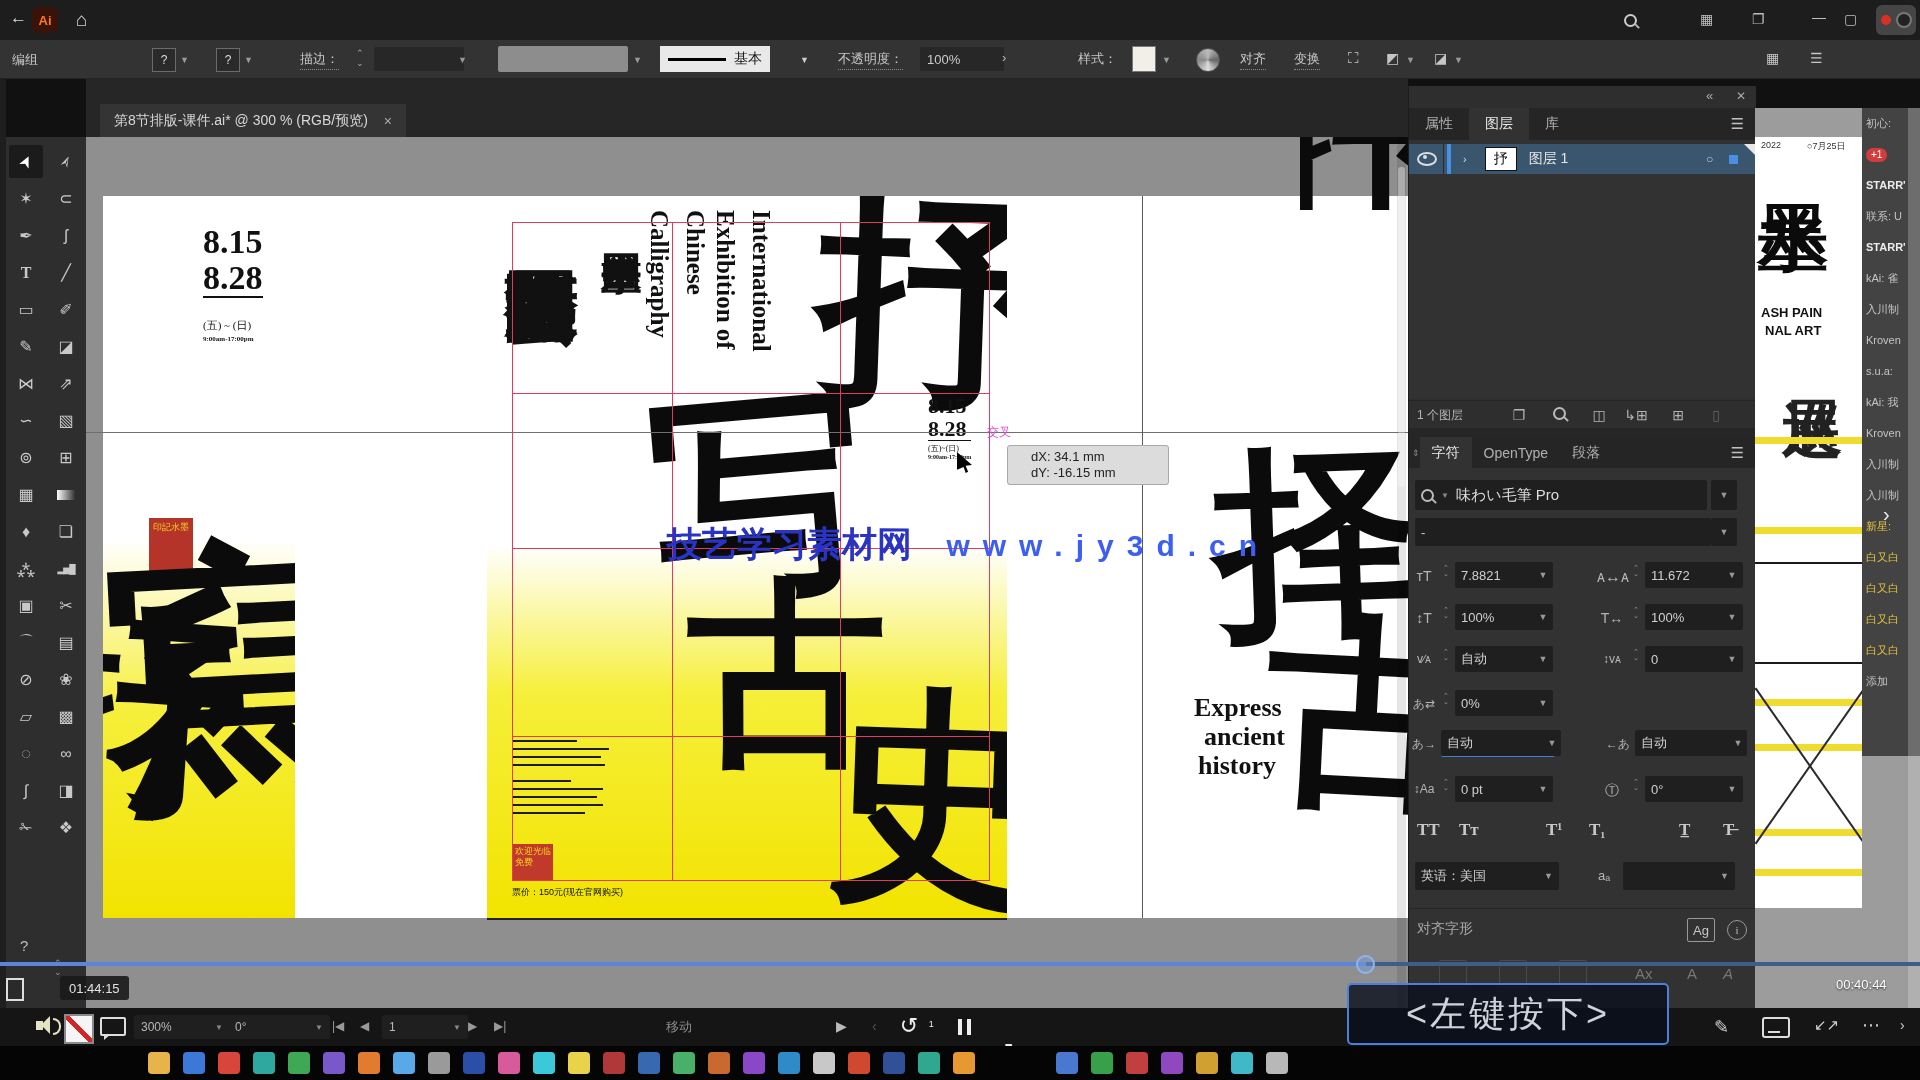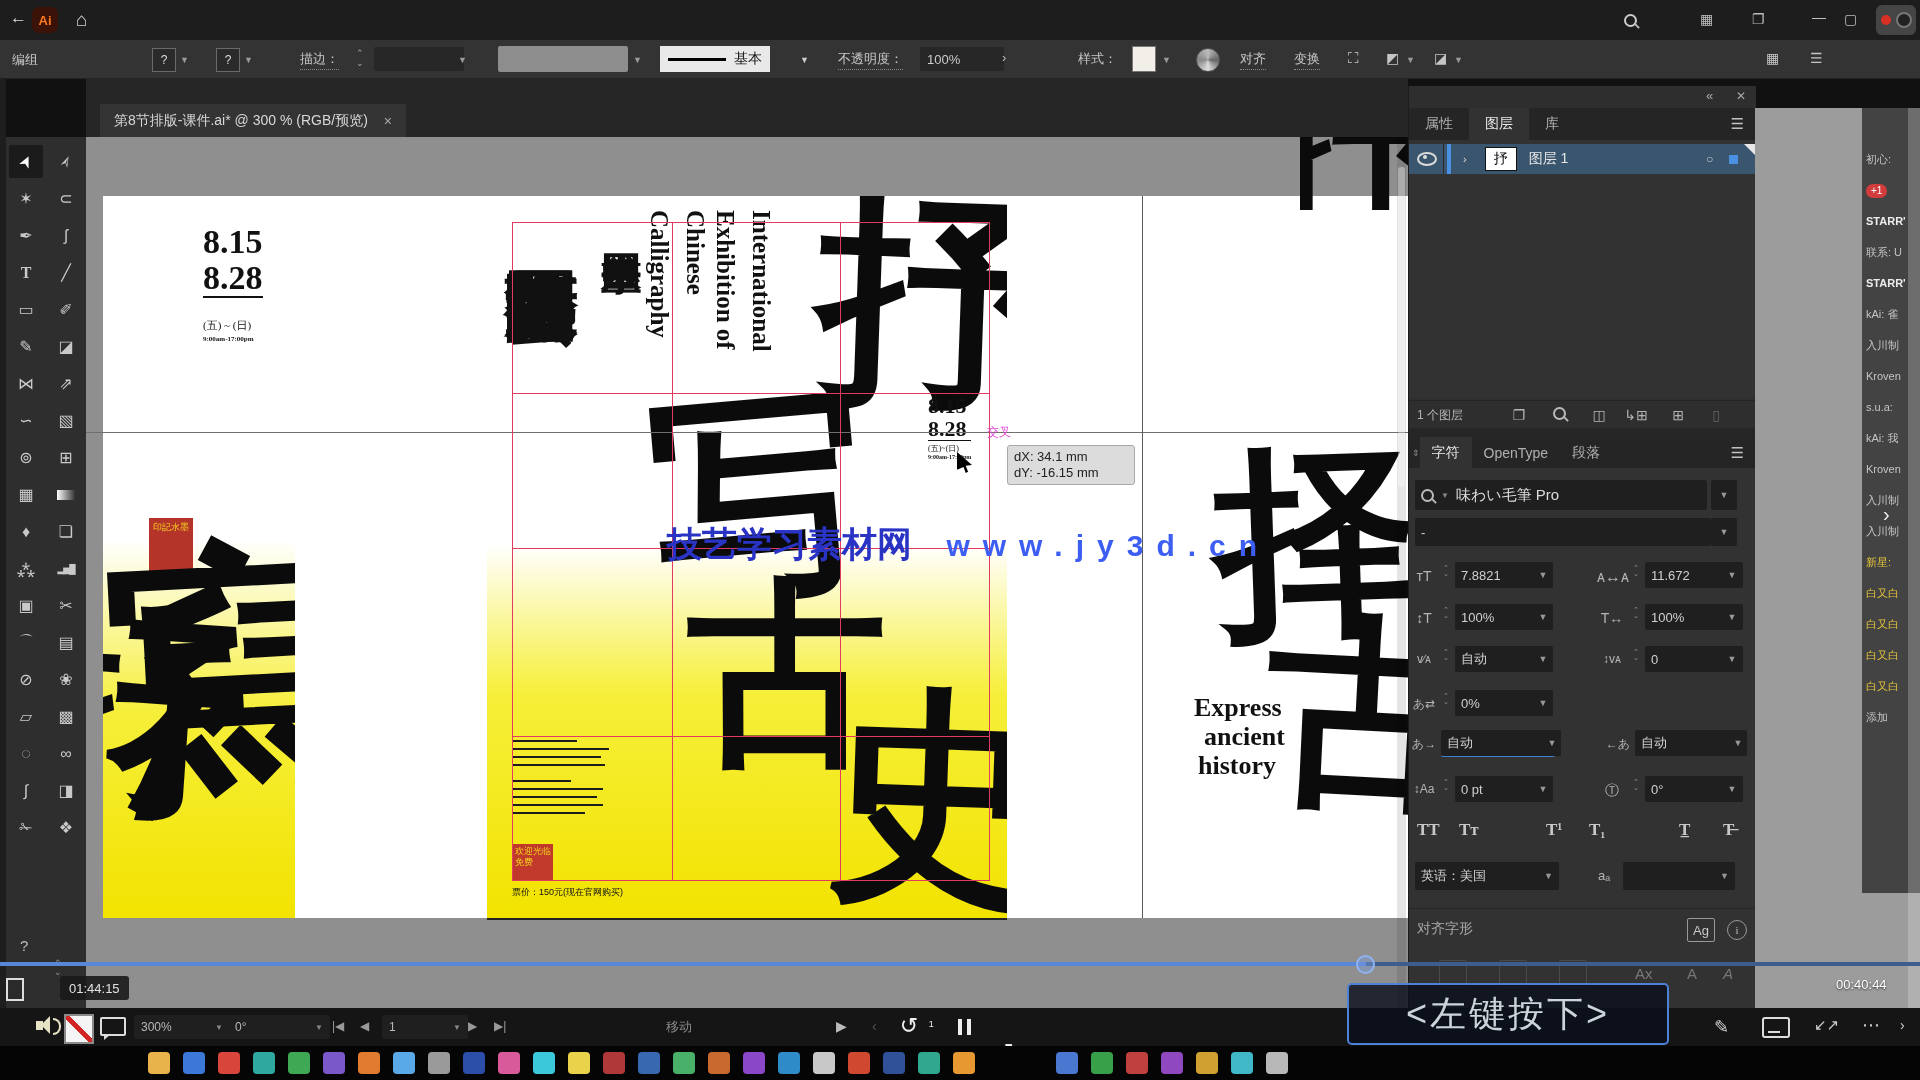--- a/index.html
+++ b/index.html
@@ -51,21 +51,21 @@
   .serif{font-family:"Liberation Serif","DejaVu Serif",serif;}
   .brush{font-family:"DejaVu Serif",serif;font-weight:bold;color:#0b0b0b;}
   .vcjk{writing-mode:vertical-rl;}
   .vlat{writing-mode:vertical-rl;}
   .guide-h{position:absolute;left:0;top:295px;width:1322px;height:1px;background:#6f6f6f;}
   .guide-v{position:absolute;left:1056px;top:59px;width:1px;height:722px;background:#5a5a5a;}
   .gridbox{position:absolute;left:426px;top:85px;width:476px;height:657px;border:1px solid #e23a60;}
   .gv{position:absolute;top:0;width:1px;height:100%;background:#e23a60;}
   .gh{position:absolute;left:0;height:1px;width:100%;background:#e23a60;}
   .tooltip{position:absolute;left:921px;top:308px;width:114px;background:#dcdcdc;border:1px solid #a8a8a8;
-           border-radius:3px;padding:3px 6px;color:#222;font-size:13px;line-height:16px;}
+           border-radius:3px;padding:3px 23px;color:#222;font-size:13px;line-height:16px;}
   .smartguide{position:absolute;left:901px;top:287px;color:#e04ad8;font-size:12px;}
   .cursor{position:absolute;left:871px;top:315px;width:15px;height:21px;background:#000;
           clip-path:polygon(0 0,100% 62%,58% 66%,74% 94%,58% 100%,44% 72%,0 84%);}
   .watermark-cn{color:#2a34c4;font-weight:bold;font-size:35px;}
   .watermark-en{color:#3d5ef2;font-weight:bold;font-size:30px;letter-spacing:13px;}
   .fineline{position:absolute;height:2px;background:#1c1c1c;}
   .scrollbar-v{position:absolute;left:1311px;top:0;width:9px;height:871px;background:rgba(0,0,0,.10);}
   .scrollbar-v .thumb{position:absolute;left:1px;top:30px;width:7px;height:320px;background:rgba(255,255,255,.35);border-radius:3px;}
 
   
@@ -101,22 +101,22 @@
   .ghosticon{position:absolute;color:#777;font-size:15px;}
   .ghostbox{position:absolute;width:26px;height:26px;border:1px solid #4a4a4a;border-radius:2px;}
 
   
   .fright{position:absolute;left:1755px;top:108px;width:165px;height:900px;background:#9c9c9c;overflow:hidden;}
   .fr-art{position:absolute;left:0;top:29px;width:107px;height:771px;background:#fff;overflow:hidden;}
   .ybar{position:absolute;left:0;width:107px;height:7px;background:#f0dc2e;}
   .bline{position:absolute;left:0;width:107px;height:2px;background:#1a1a1a;}
   .xcross{position:absolute;left:0;top:495px;width:107px;height:270px;overflow:hidden;}
   .xcross div{position:absolute;left:-40px;top:133px;width:190px;height:2px;background:#2a2a2a;}
-  .chatov{position:absolute;left:107px;top:0;width:58px;height:785px;background:rgba(45,45,45,.8);
-          padding-top:36px;box-sizing:border-box;overflow:hidden;}
+  .chatov{position:absolute;left:107px;top:0;width:58px;height:648px;background:rgba(45,45,45,.8);
+          box-sizing:border-box;overflow:hidden;}
   .chatline{font-size:11px;line-height:31px;color:#c4c4c4;padding-left:4px;white-space:nowrap;}
   .chatline.yel{color:#e5c43c;}
   .chatline.wht{color:#ececec;font-weight:bold;}
   .plus1{display:inline-block;background:#d23c3c;color:#fff;border-radius:7px;padding:0 5px;line-height:14px;font-size:10px;}
   .fr-scroll{position:absolute;left:153px;top:0;width:12px;height:900px;background:rgba(235,235,235,.25);}
 
   
   .seek-l{position:absolute;left:0;top:962px;width:1366px;height:4px;background:#5a86d8;}
   .seek-r{position:absolute;left:1366px;top:962px;width:554px;height:4px;background:#3f5d8c;}
   .seek-h{position:absolute;left:1356px;top:955px;width:15px;height:15px;border:2px solid #8fb3f0;border-radius:50%;background:rgba(120,160,230,.4);}
@@ -552,20 +552,40 @@
       <div class="ghostbox" style="left:30px;top:492px;"></div>
       <div class="ghostbox" style="left:90px;top:492px;"></div>
       <div class="ghostbox" style="left:150px;top:492px;"></div>
       <span class="ghosticon" style="left:226px;top:497px;">Ax</span>
       <span class="ghosticon" style="left:278px;top:497px;">A</span>
       <span class="ghosticon" style="left:314px;top:497px;font-style:italic;">A</span>
     </div>
   </div>
 
   <div class="fright">
+    <div class="fr-art">
+      <span class="abs" style="left:6px;top:3px;font-size:9px;color:#333;">2022</span>
+      <span class="abs" style="left:52px;top:3px;font-size:9px;color:#333;">○7月25日</span>
+      <span class="abs brush" style="left:2px;top:10px;font-size:70px;line-height:74px;writing-mode:vertical-rl;">水墨</span>
+      <span class="abs" style="left:6px;top:168px;font-size:13px;font-weight:900;color:#111;">ASH PAIN</span>
+      <span class="abs" style="left:10px;top:186px;font-size:13px;font-weight:900;color:#111;">NAL ART</span>
+      <span class="abs brush" style="left:26px;top:215px;font-size:60px;line-height:64px;writing-mode:vertical-rl;color:#222;">巡展</span>
+      <div class="ybar" style="top:300px;"></div>
+      <div class="ybar" style="top:390px;"></div>
+      <div class="bline" style="top:425px;"></div>
+      <div class="bline" style="top:525px;"></div>
+      <div class="ybar" style="top:562px;"></div>
+      <div class="ybar" style="top:607px;"></div>
+      <div class="ybar" style="top:692px;"></div>
+      <div class="ybar" style="top:732px;"></div>
+      <div class="xcross">
+        <div style="transform:rotate(55deg);"></div>
+        <div style="transform:rotate(-55deg);"></div>
+      </div>
+    </div>
     <div class="chatov">
       <div class="chatline">初心:</div>
       <div class="chatline"><span class="plus1">+1</span></div>
       <div class="chatline wht">STARR'</div>
       <div class="chatline">联系: U</div>
       <div class="chatline wht">STARR'</div>
       <div class="chatline">kAi: 雀</div>
       <div class="chatline">入川制</div>
       <div class="chatline">Kroven</div>
       <div class="chatline">s.u.a:</div>

